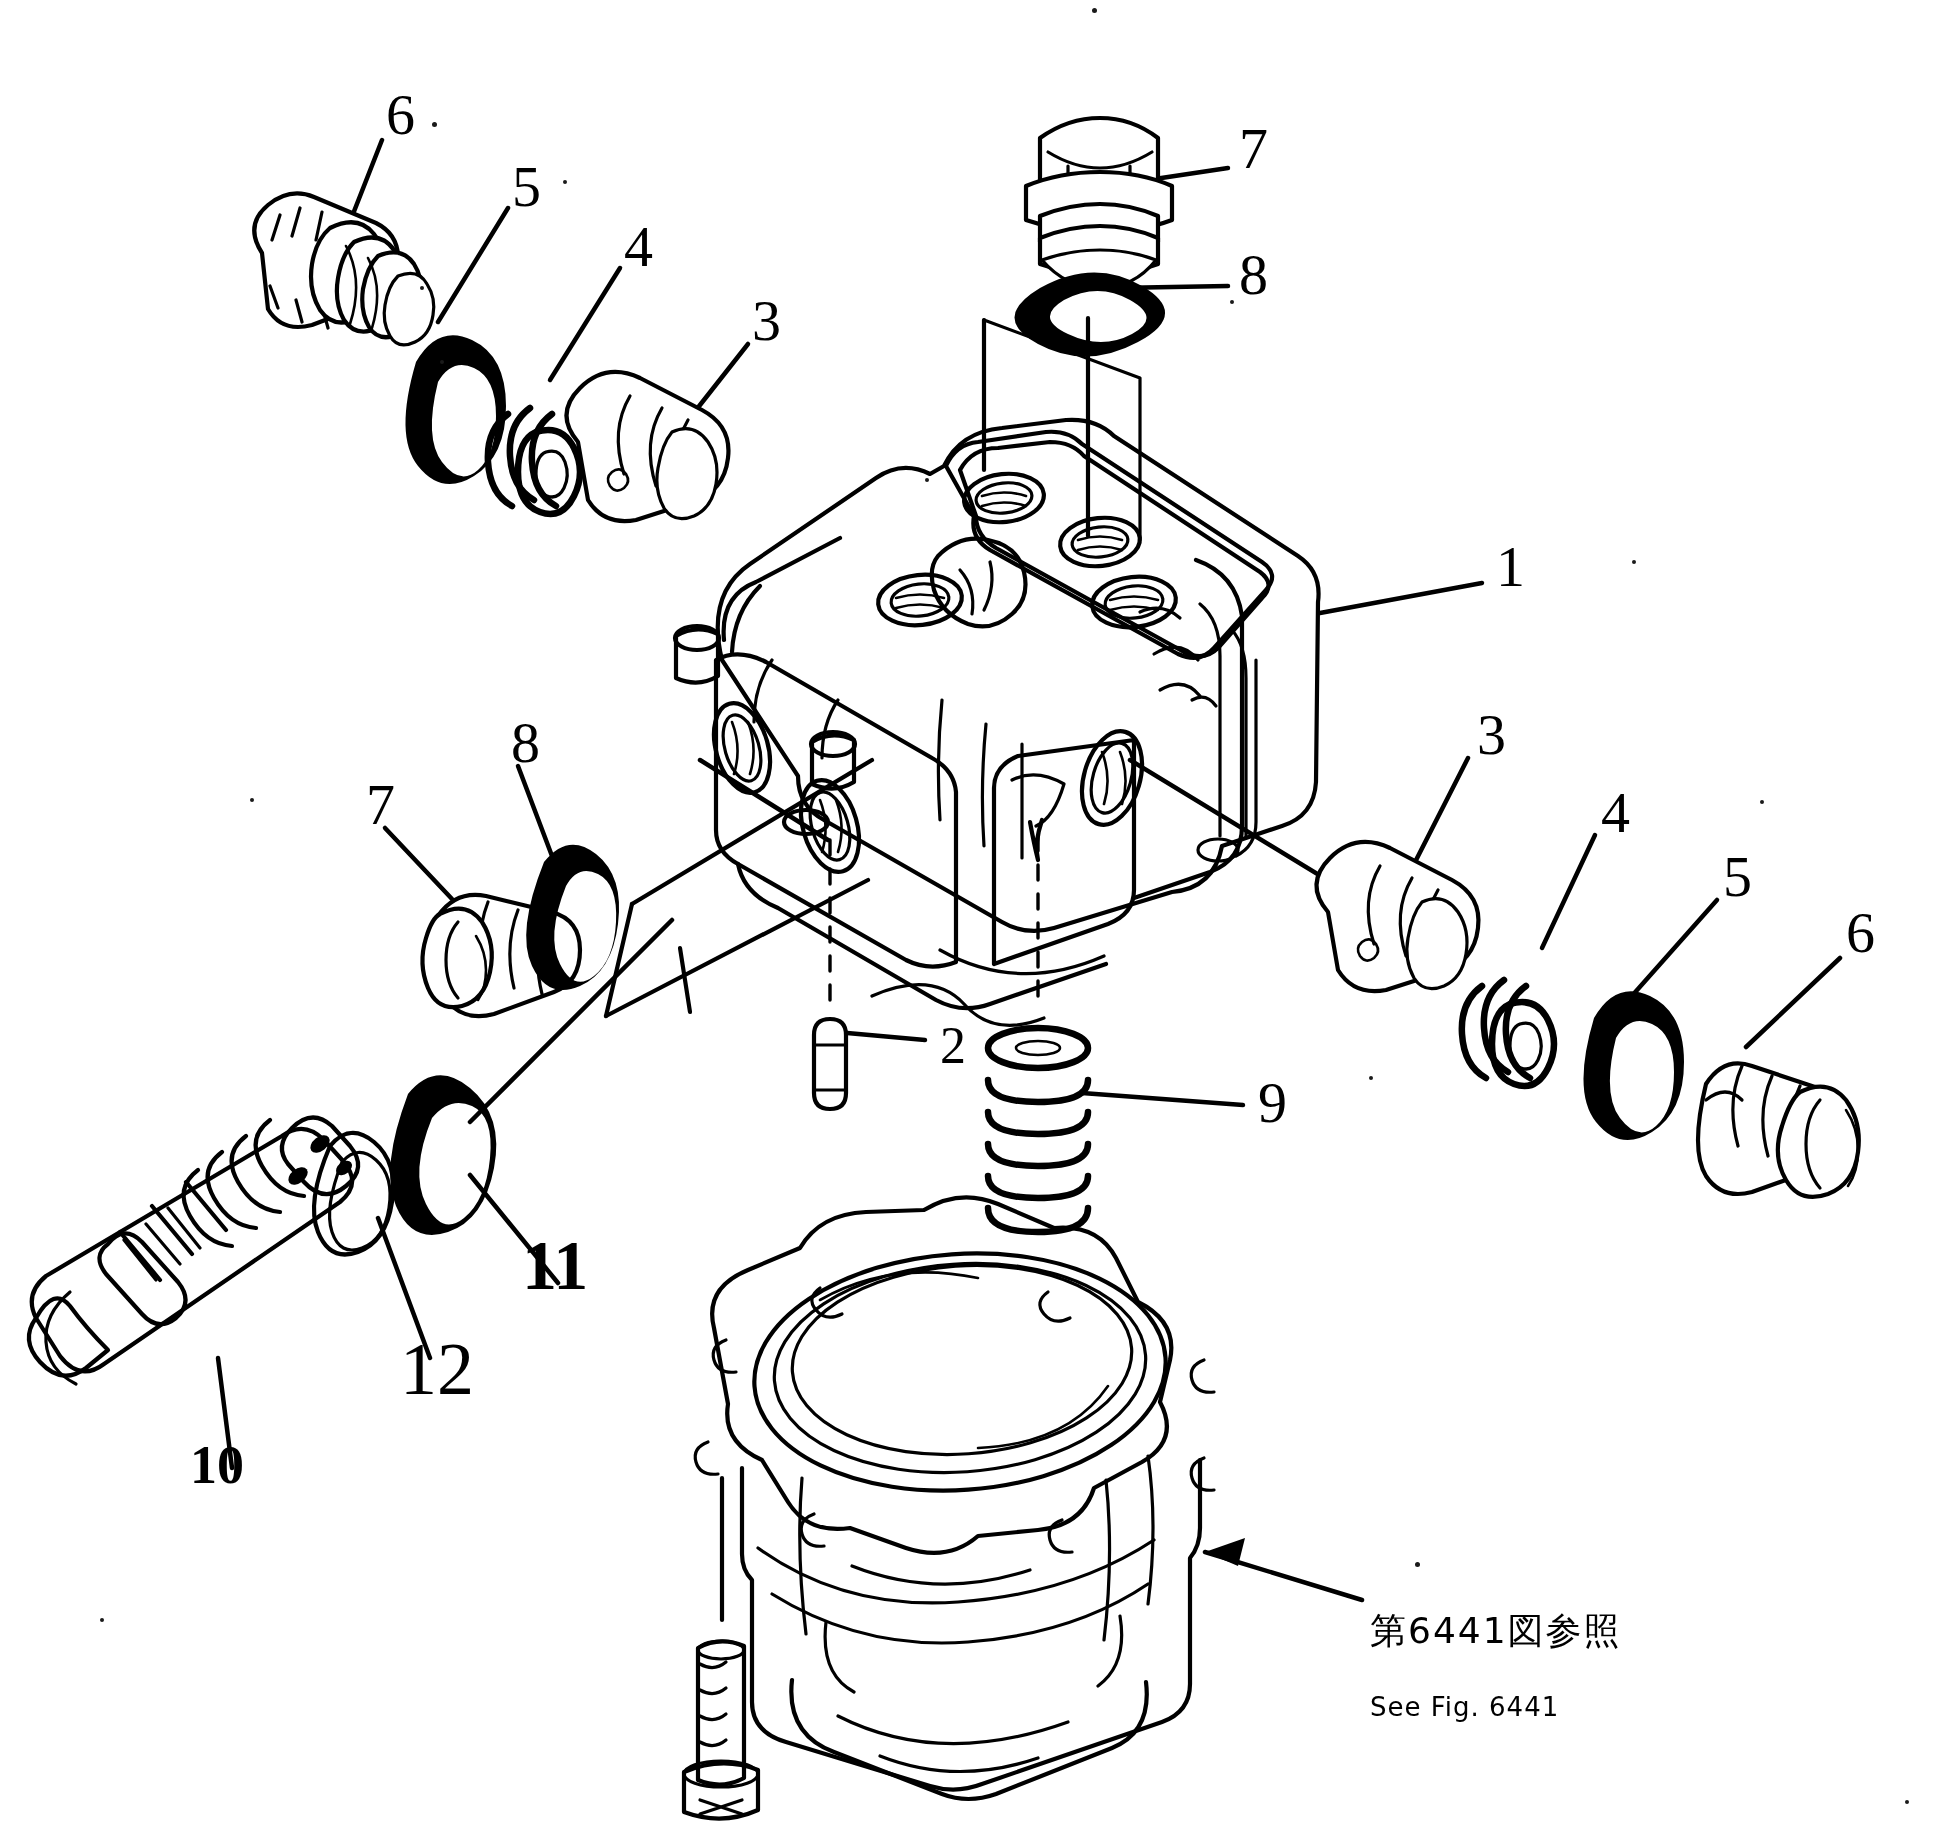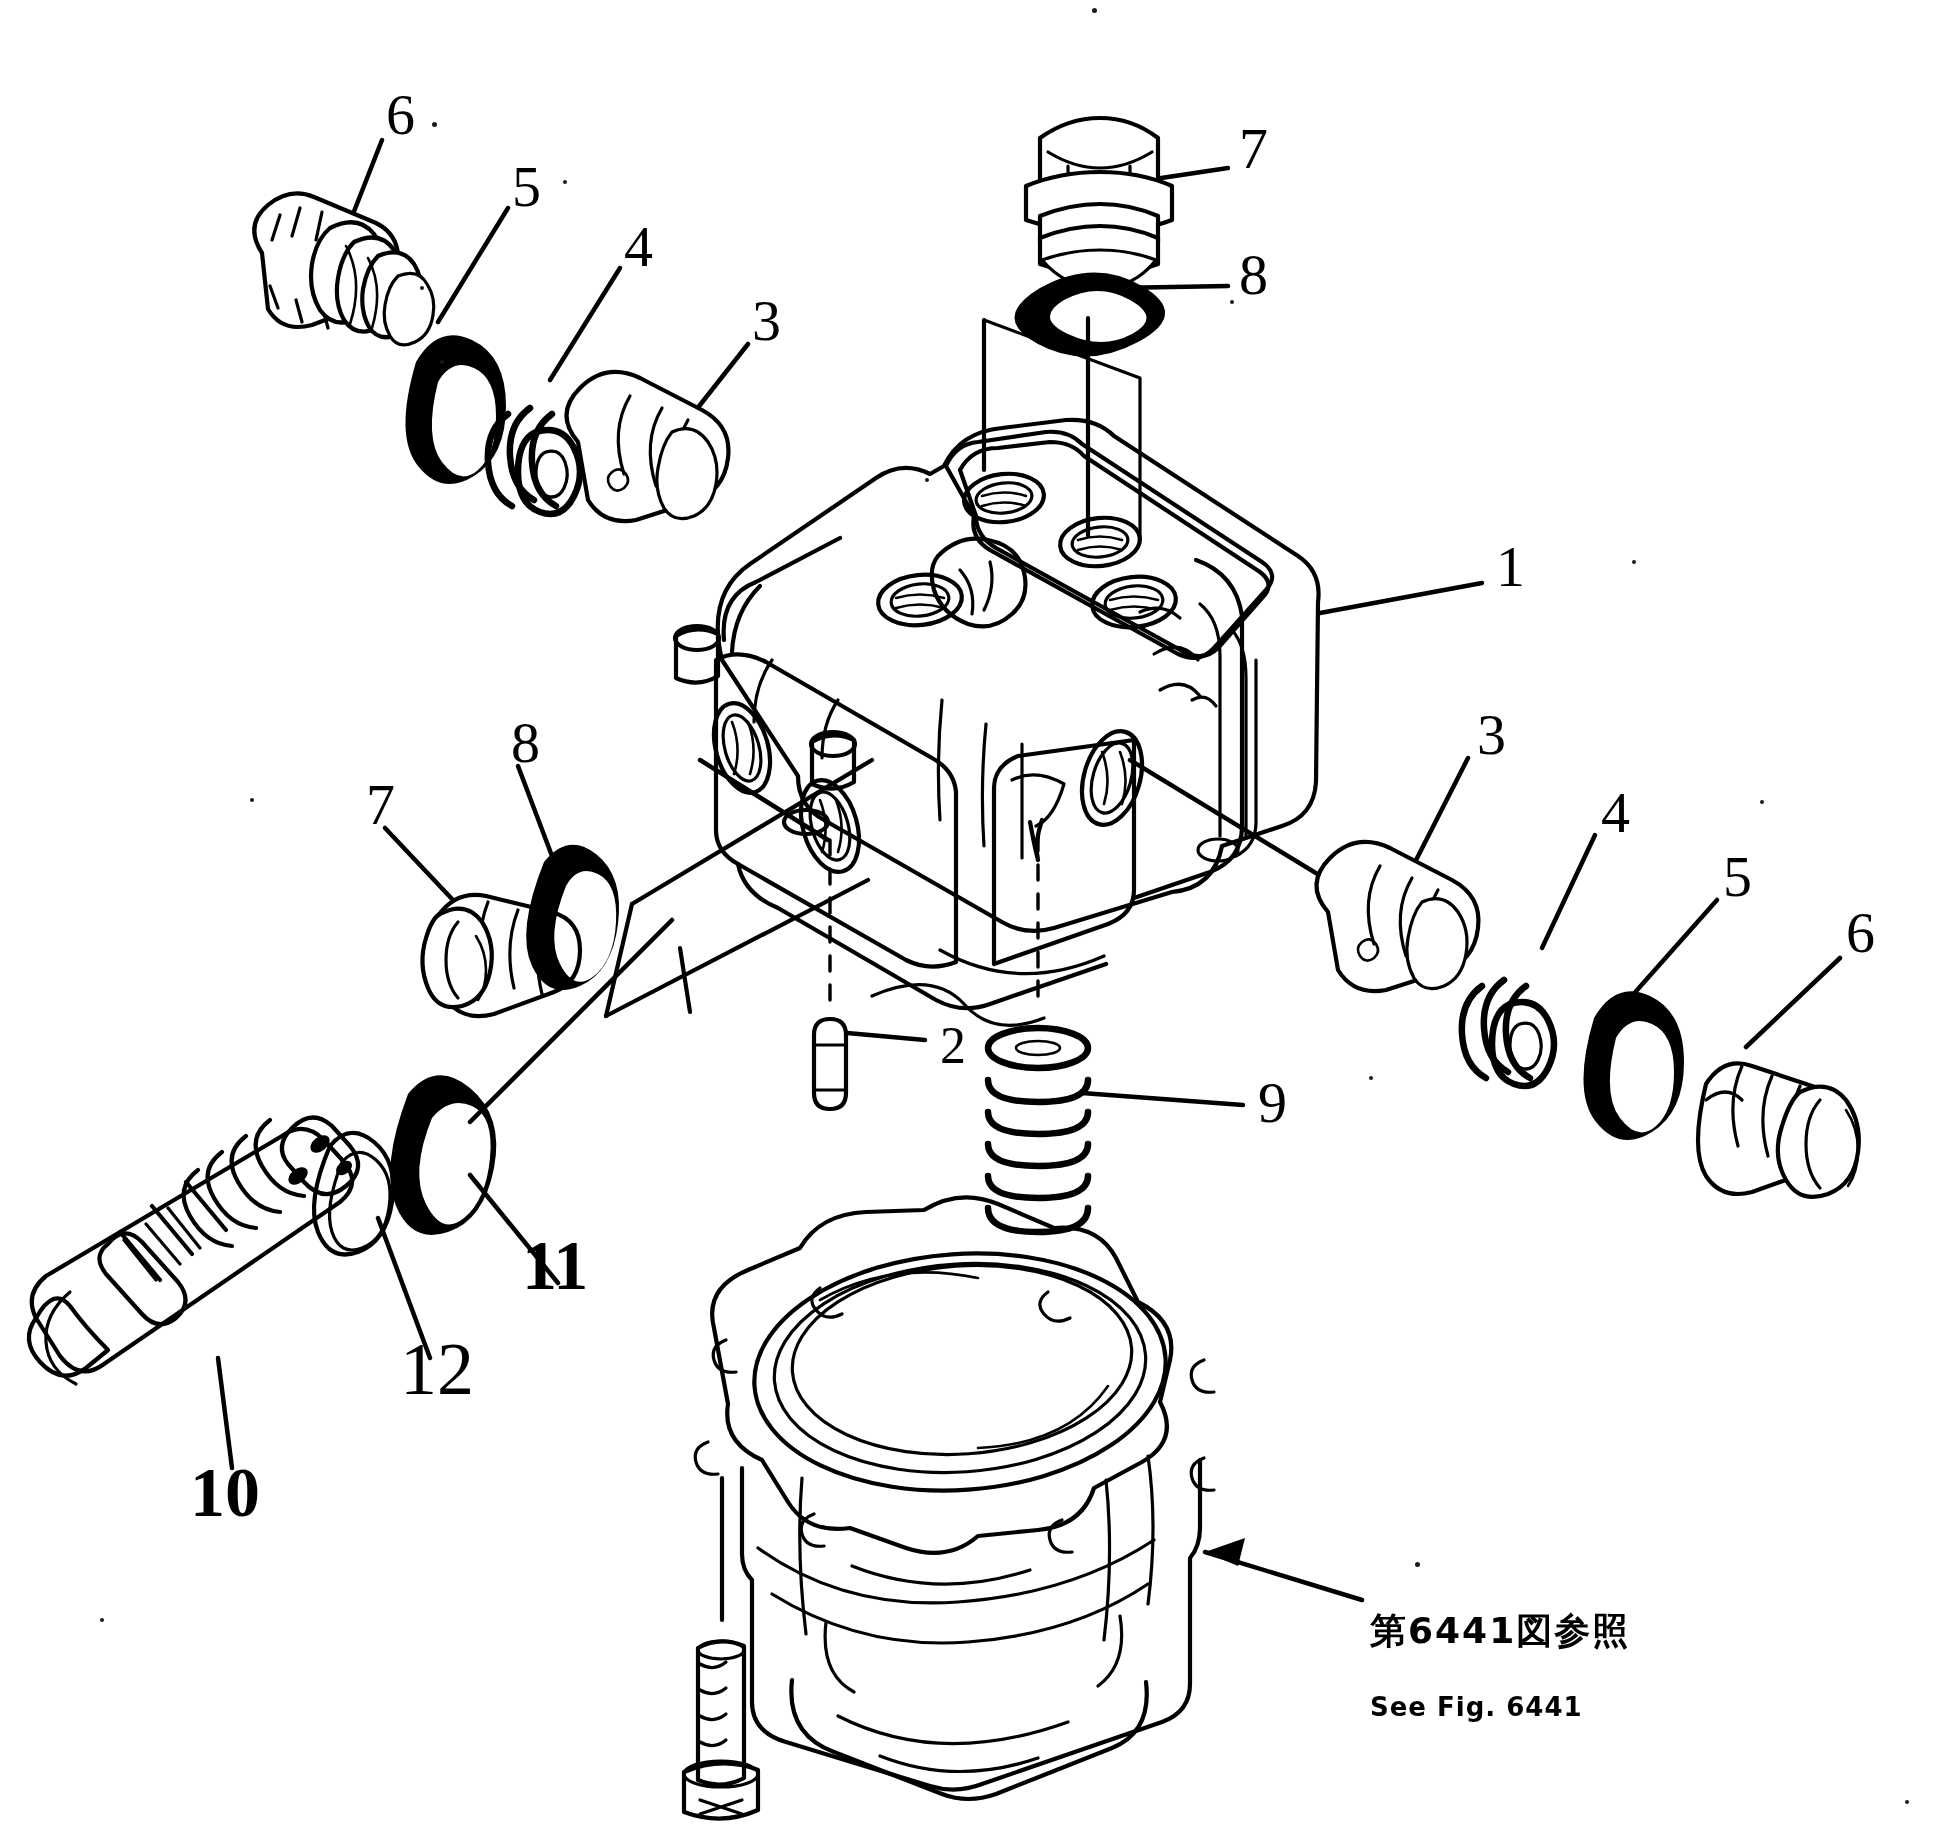--- a/index.html
+++ b/index.html
@@ -32,21 +32,21 @@
     line-height: 1;
     white-space: nowrap;
     user-select: none;
   }
   .ref-note {
     position: absolute;
     color: #000000;
     line-height: 1.22;
     white-space: pre;
     font-family: "DejaVu Sans", sans-serif;
-    font-weight: 700;
+    font-weight: 400;
     letter-spacing: 1px;
   }
   .ref-note .jp {
     display: block;
     font-size: 36px;
     letter-spacing: 2px;
   }
   .ref-note .en {
     display: block;
     font-size: 26px;
@@ -412,21 +412,21 @@
   <div class="callout-num" style="left:386px;  top:86px;   font-size:58px;">6</div>
   <div class="callout-num" style="left:1239px; top:120px;  font-size:58px;">7</div>
   <div class="callout-num" style="left:1239px; top:246px;  font-size:58px;">8</div>
   <div class="callout-num" style="left:366px;  top:776px;  font-size:58px;">7</div>
   <div class="callout-num" style="left:511px;  top:714px;  font-size:58px;">8</div>
   <div class="callout-num" style="left:1258px; top:1074px; font-size:58px;">9</div>
   <div class="callout-num" style="left:1477px; top:706px;  font-size:58px;">3</div>
   <div class="callout-num" style="left:1601px; top:784px;  font-size:58px;">4</div>
   <div class="callout-num" style="left:1723px; top:848px;  font-size:58px;">5</div>
   <div class="callout-num" style="left:1846px; top:904px;  font-size:58px;">6</div>
-  <div class="callout-num" style="left:190px;  top:1438px; font-size:70px; font-weight:700;margin-top:20px;">10</div>
+  <div class="callout-num" style="left:190px;  top:1438px; font-size:54px; font-weight:700;">10</div>
   <div class="callout-num" style="left:522px;  top:1231px; font-size:70px; font-weight:700;">11</div>
   <div class="callout-num" style="left:400px;  top:1332px; font-size:74px; font-weight:400;">12</div>
 
   <div class="ref-note" style="left:1370px; top:1570px;">
     <span class="jp">第6441図参照</span>
     <span class="en">See Fig. 6441</span>
   </div>
 
   <div id="speck-layer">
       <div class="speck" style="left: 1092px; top: 8px; width: 5px; height: 5px;"></div>

